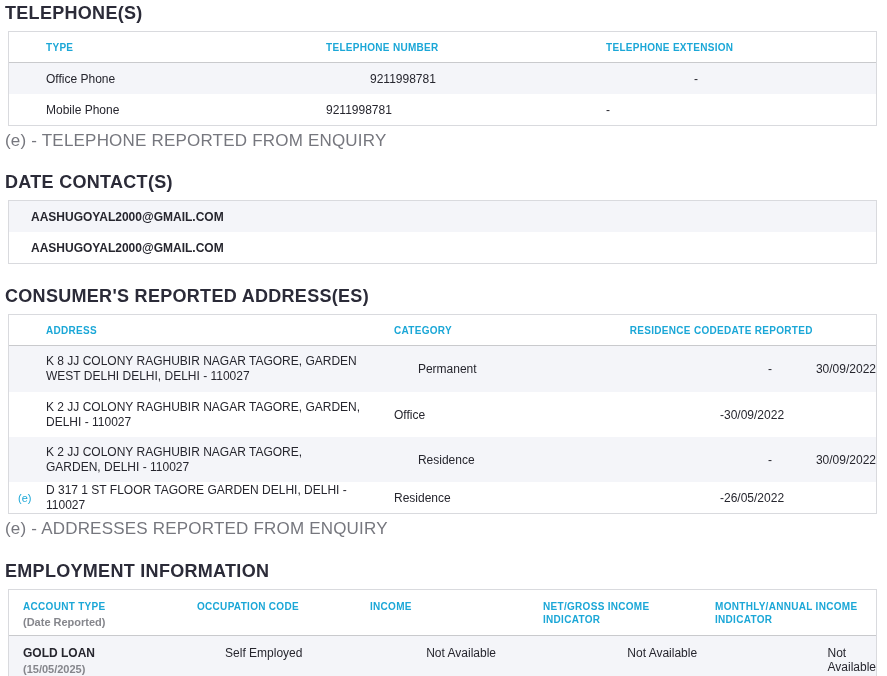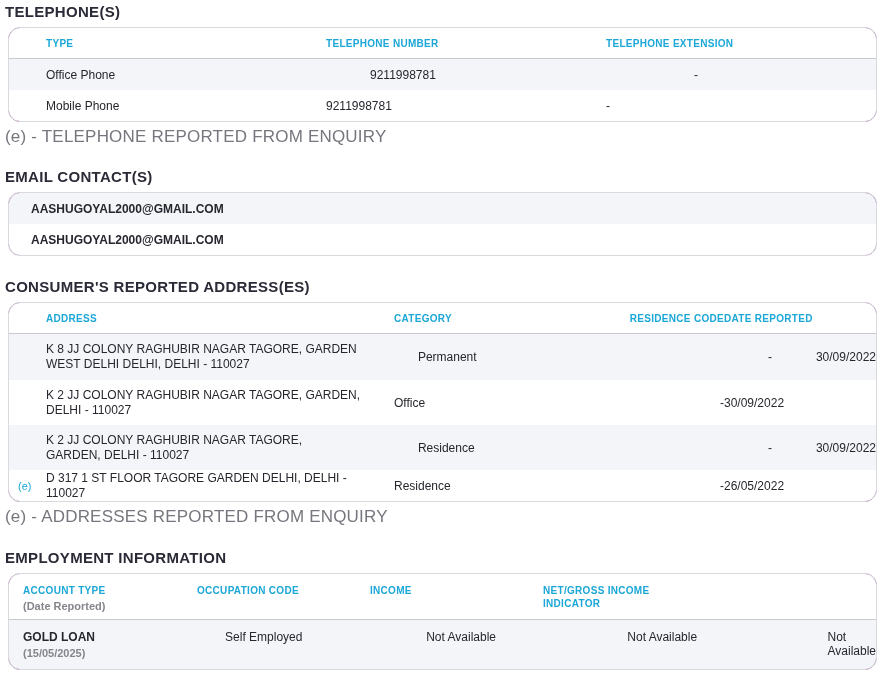--- a/index.html
+++ b/index.html
@@ -7,31 +7,31 @@
   body {
     width: 887px;
     height: 676px;
     font-family: "Liberation Sans", "DejaVu Sans", sans-serif;
     color: #26262e;
     overflow: hidden;
   }
   .page { padding: 3px 10px 0 5px; }
 
   .section-heading {
-    font-size: 15px;
+    font-size: 18px;
     font-weight: bold;
     color: var(--heading, #2b2b38);
     letter-spacing: 0.3px;
     margin-bottom: 7px;
   }
 
   .card {
     margin-left: 3px;
     border: 1px solid var(--border, #d9dade);
-    border-radius: 12px;
+    border-radius: 0;
     overflow: hidden;
     background: #701a75;
   }
 
   .trow {
     display: flex;
     align-items: center;
     position: relative;
     background: #fff;
   }
@@ -122,21 +122,21 @@
         <div class="c-num">9211998781</div>
         <div class="c-ext">-</div>
       </div>
     </div>
     <div class="note">(e) - TELEPHONE REPORTED FROM ENQUIRY</div>
   </div>
 
   <div class="spacer-21"></div>
 
   <div>
-    <div class="section-heading">EMAIL CONTACT(S)</div>
+    <div class="section-heading">DATE CONTACT(S)</div>
     <div class="card">
       <div class="trow email-row stripe">
         <div>AASHUGOYAL2000@GMAIL.COM</div>
       </div>
       <div class="trow email-row">
         <div>AASHUGOYAL2000@GMAIL.COM</div>
       </div>
     </div>
   </div>
 
@@ -199,20 +199,23 @@
         </div>
         <div class="e-c2 col-head">
           <span class="col-head-wrap">OCCUPATION CODE</span>
         </div>
         <div class="e-c3 col-head">
           <span class="col-head-wrap">INCOME</span>
         </div>
         <div class="e-c4 col-head">
           <span class="col-head-wrap">NET/GROSS INCOME INDICATOR</span>
         </div>
+        <div class="e-c5 col-head">
+          <span class="col-head-wrap">MONTHLY/ANNUAL INCOME INDICATOR</span>
+        </div>
       </div>
       <div class="trow emp-data-row stripe">
         <div class="e-c1">
           <span class="bold-cell">GOLD LOAN</span>
           <span class="sub-label">(15/05/2025)</span>
         </div>
         <div class="e-c2">Self Employed</div>
         <div class="e-c3">Not Available</div>
         <div class="e-c4">Not Available</div>
         <div class="e-c5">Not Available</div>

